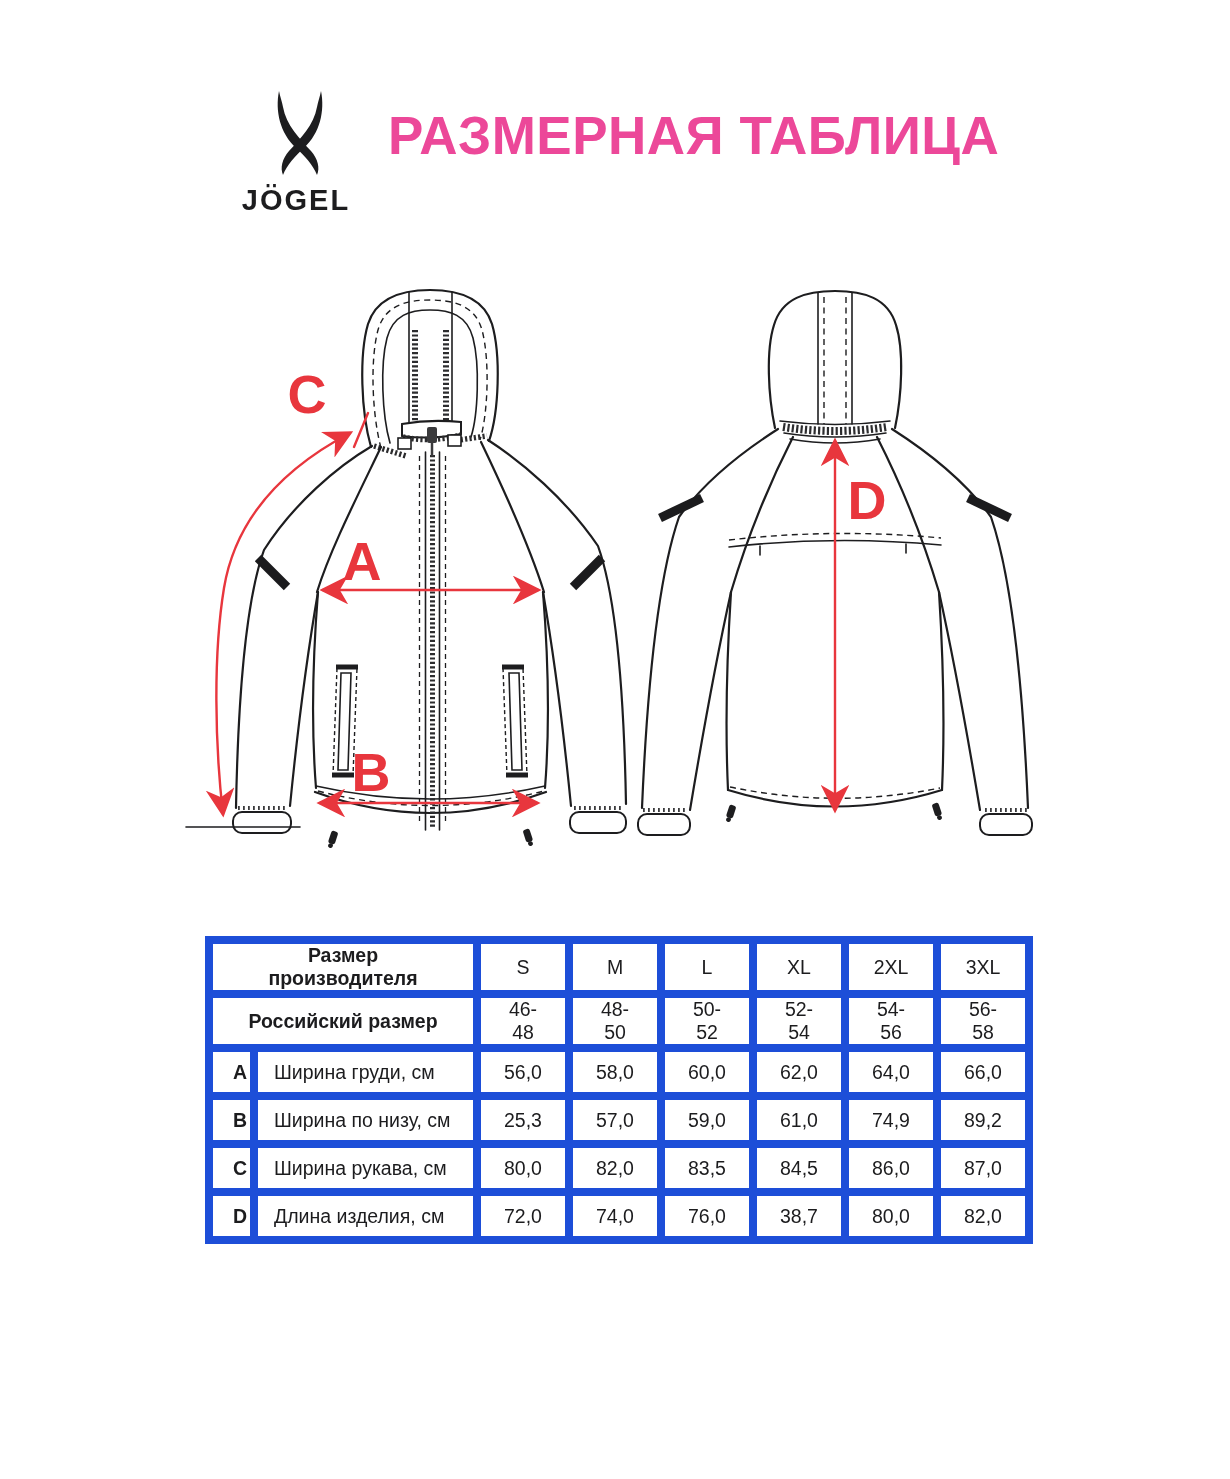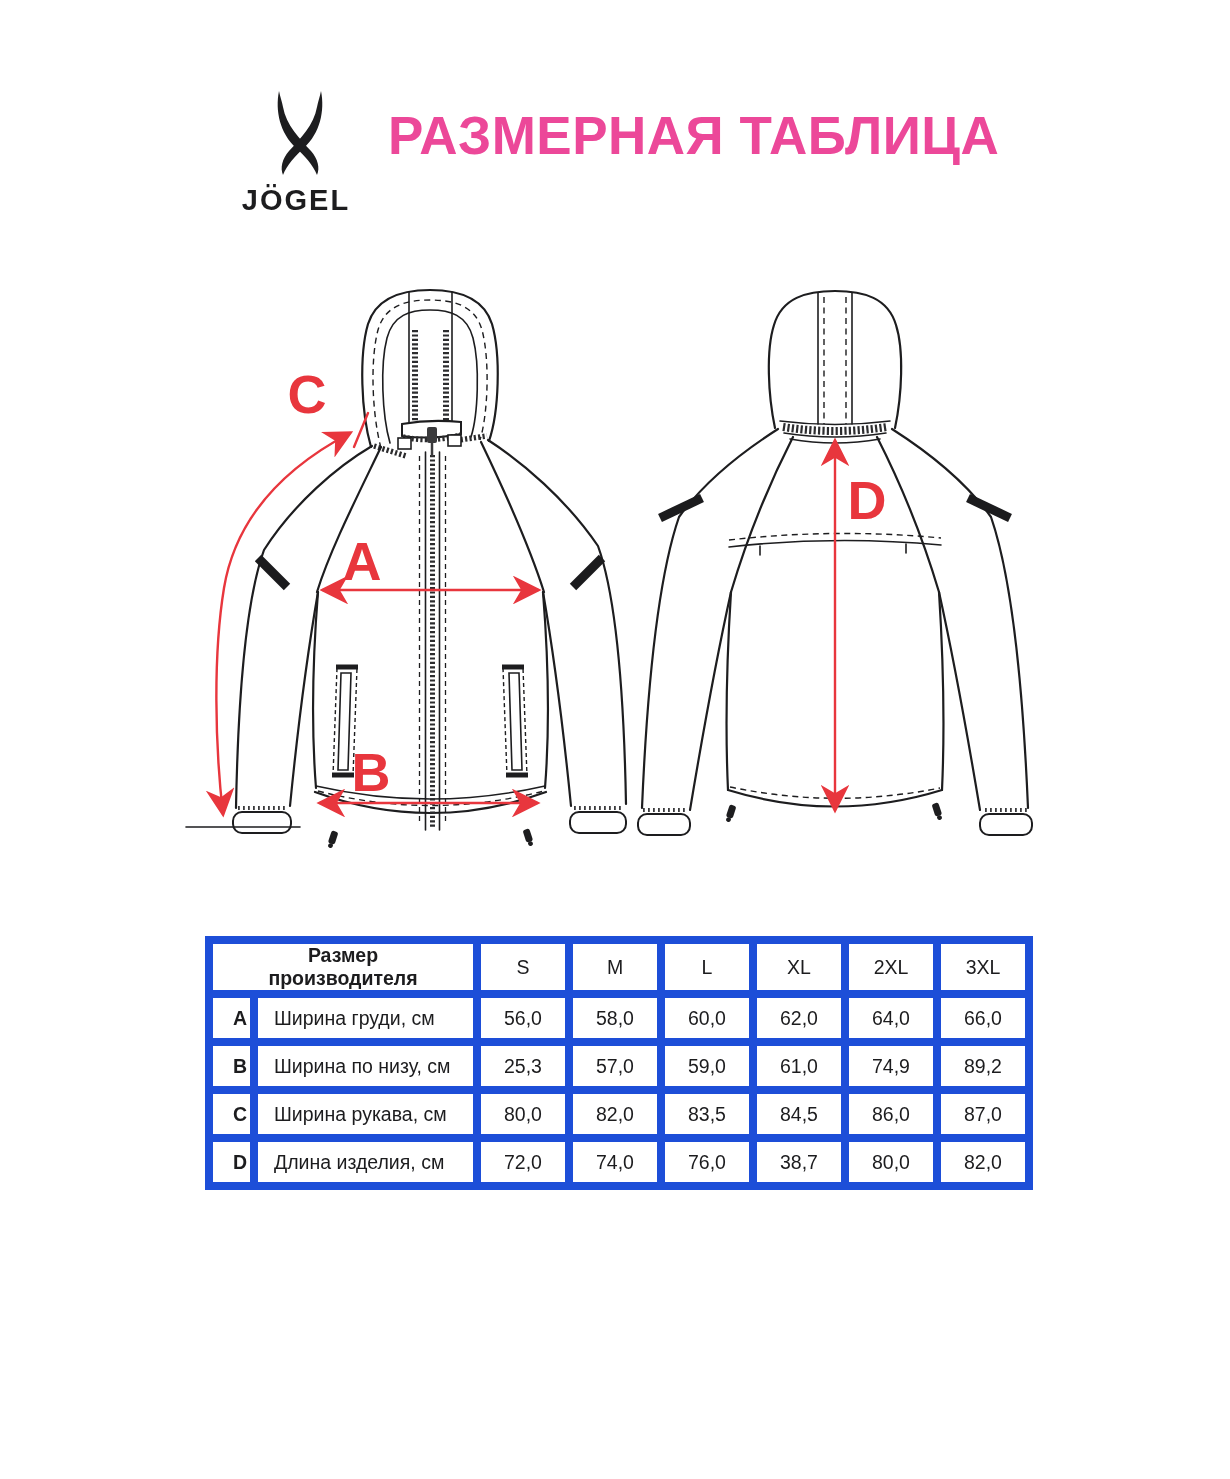--- a/index.html
+++ b/index.html
@@ -207,20 +207,29 @@
     <tbody>
       <tr style="height:43px">
         <td colspan="2" class="hdrlbl">Размер производителя</td>
         <td>S</td>
         <td>M</td>
         <td>L</td>
         <td>XL</td>
         <td>2XL</td>
         <td>3XL</td>
       </tr>
+      <tr style="height:49px">
+        <td colspan="2" class="hdrlbl">Российский размер</td>
+        <td>46-48</td>
+        <td>48-50</td>
+        <td>50-52</td>
+        <td>52-54</td>
+        <td>54-56</td>
+        <td>56-58</td>
+      </tr>
       <tr style="height:48px">
         <td class="letter">A</td>
         <td class="name">Ширина груди, см</td>
         <td>56,0</td>
         <td>58,0</td>
         <td>60,0</td>
         <td>62,0</td>
         <td>64,0</td>
         <td>66,0</td>
       </tr>

